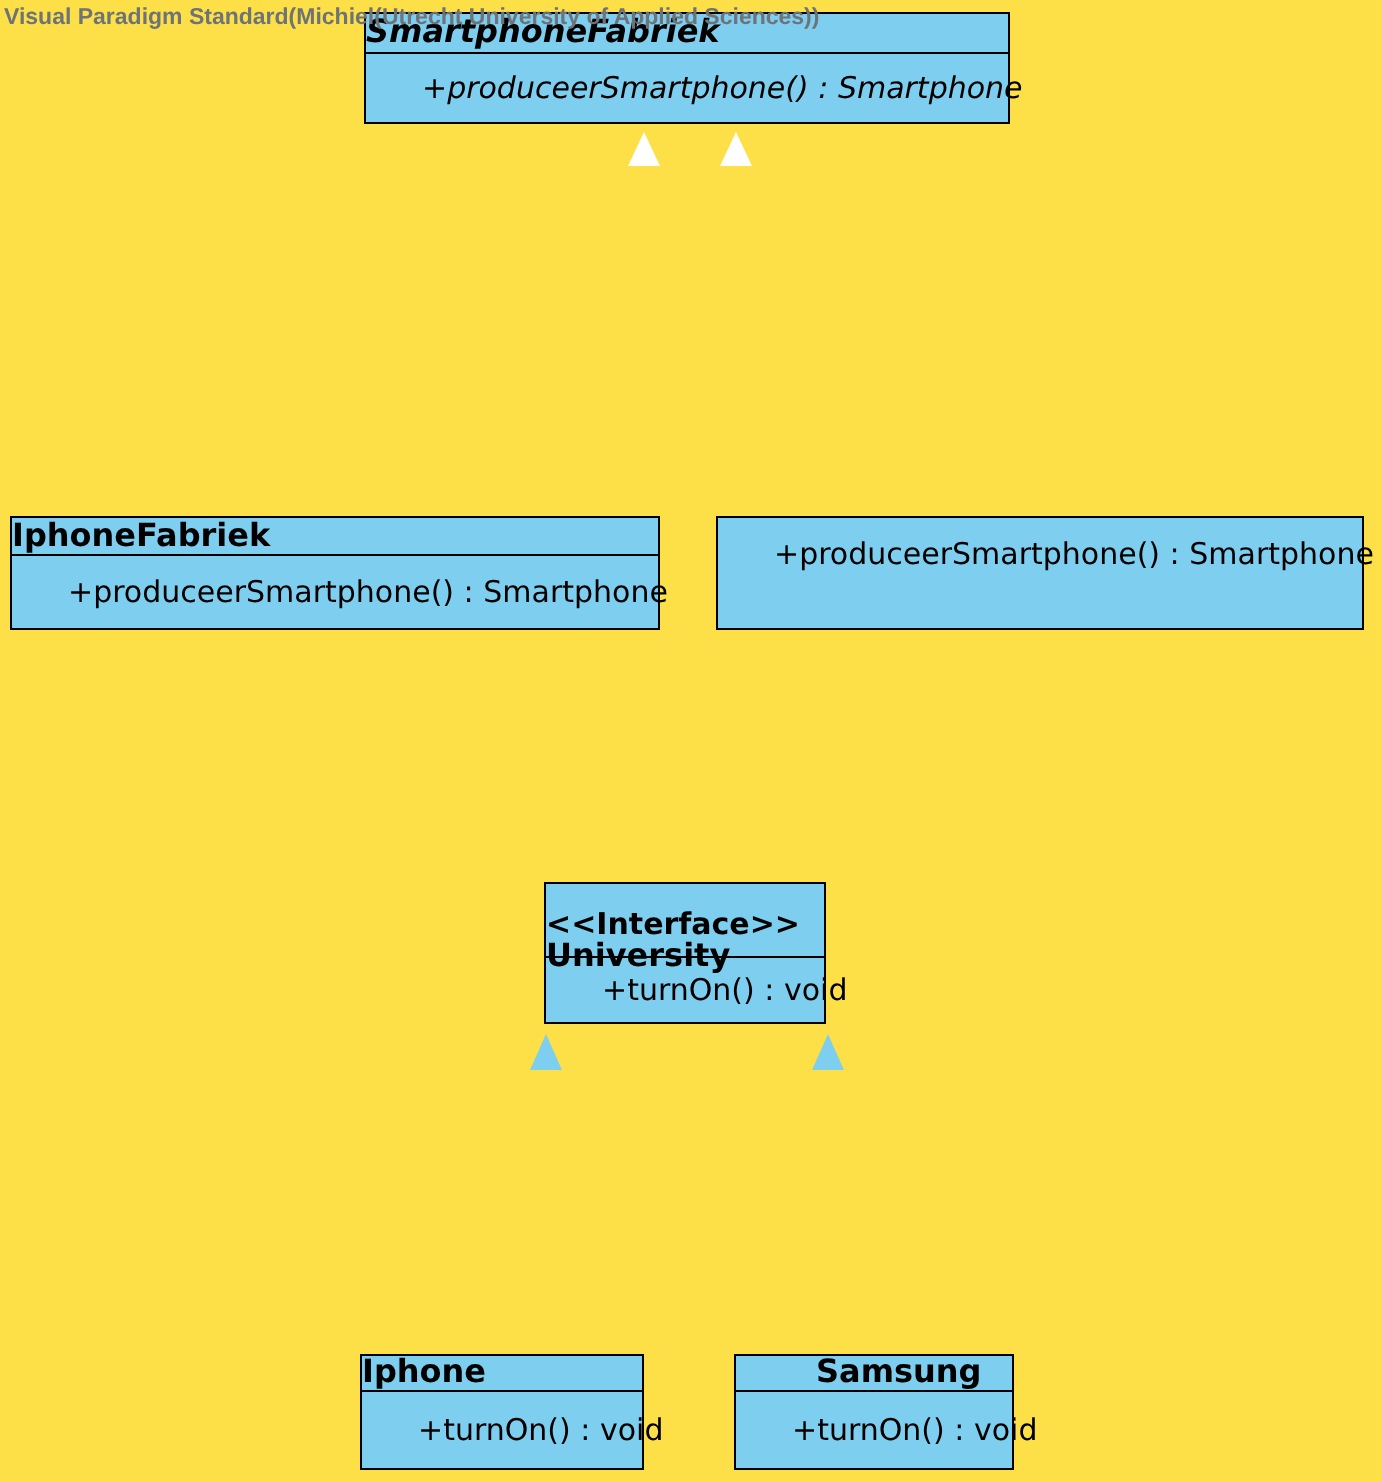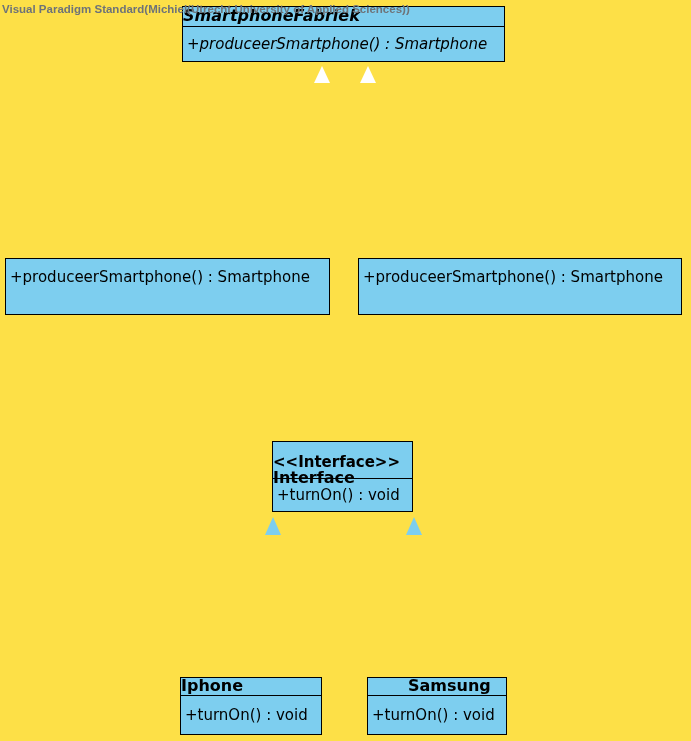--- a/index.html
+++ b/index.html
@@ -47,20 +47,21 @@
   }
   .uml-class .methods {
     display: flex;
     align-items: center;
     box-sizing: border-box;
   }
   .uml-class .method {
     padding-left: 4px;
     font-size: 15px;
     white-space: nowrap;
+    margin-left: 24px;
   }
   .title .name { font-size: 16px; font-weight: bold; }
   .title .stereotype { font-size: 15px; font-weight: bold; margin-top: 22px; }
 
   
   .c0 { left: 182px; top: 6px; width: 323px; height: 56px; }
   .c0 .title { height: 20px; font-style: italic; }
   .c0 .methods { height: 33px; }
   .c0 .method { font-style: italic; }
 
@@ -118,35 +119,38 @@
     </div>
     <div class="methods">
       <span class="method">+produceerSmartphone() : Smartphone</span>
     </div>
   </div>
 
   <div class="tri tri-white gen1"></div>
   <div class="tri tri-white gen2"></div>
 
   <div class="uml-class c1">
+    <div class="title">
+      <span class="name">IphoneFabriek</span>
+    </div>
     <div class="methods">
       <span class="method">+produceerSmartphone() : Smartphone</span>
     </div>
   </div>
 
   <div class="uml-class c2">
     <div class="methods">
       <span class="method">+produceerSmartphone() : Smartphone</span>
     </div>
   </div>
 
   <div class="uml-class c3">
     <div class="title">
       <span class="stereotype">&lt;&lt;Interface&gt;&gt;</span>
-      <span class="name">Interface</span>
+      <span class="name">University</span>
     </div>
     <div class="methods">
       <span class="method">+turnOn() : void</span>
     </div>
   </div>
 
   <div class="tri tri-blue real1"></div>
   <div class="tri tri-blue real2"></div>
 
   <div class="uml-class c4">

